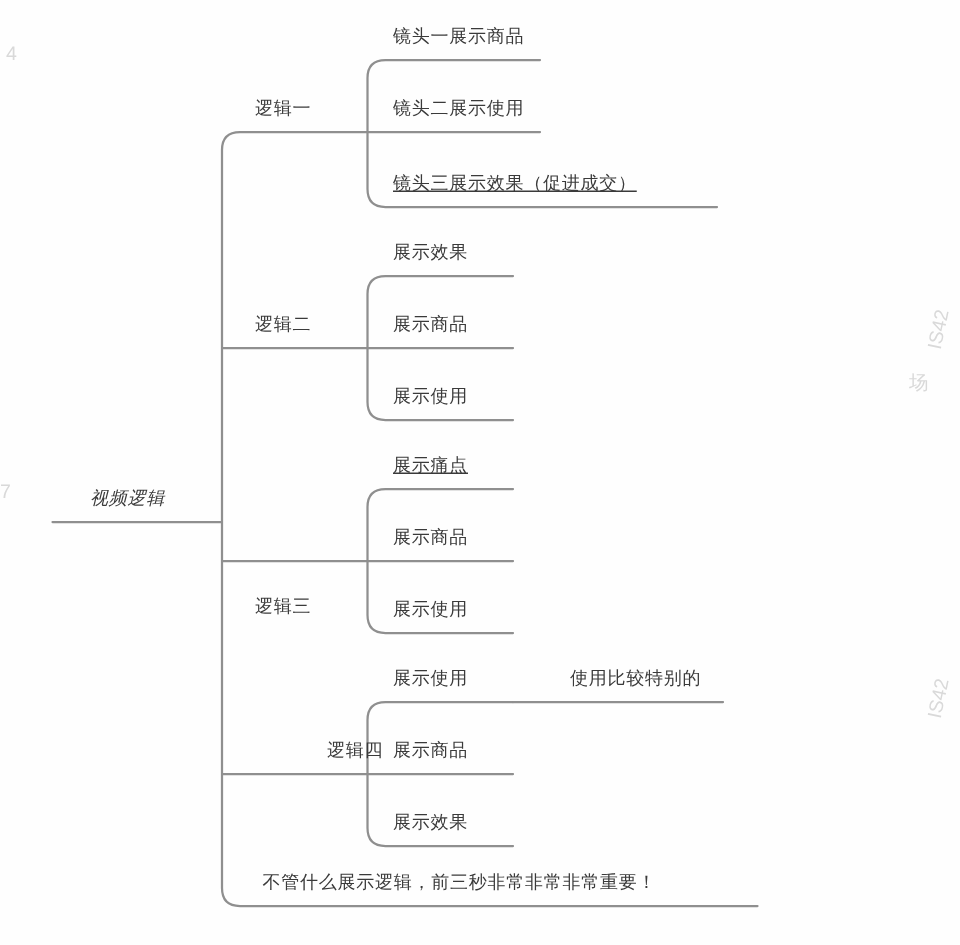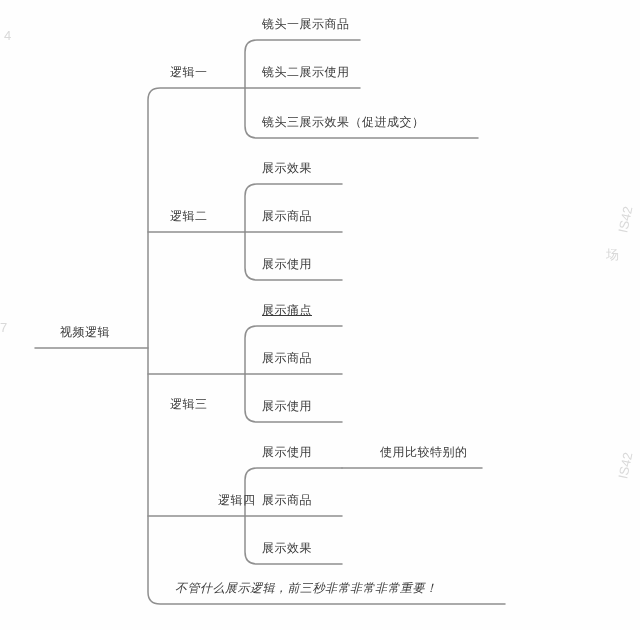--- a/index.html
+++ b/index.html
@@ -62,45 +62,45 @@
 
     <path d="M 342 326 L 257 326 Q 245 326 245 338 L 245 410 Q 245 422 257 422 L 342 422"></path>
     <path d="M 245 374 L 342 374"></path>
 
     <path d="M 342 468 L 257 468 Q 245 468 245 480 L 245 552 Q 245 564 257 564 L 342 564"></path>
     <path d="M 245 516 L 342 516"></path>
 
     <path d="M 342 468 L 482 468"></path>
   </svg>
 
-  <div class="node" style="left:60px;top:322px;">视频逻辑</div>
+  <div class="node" style="left:60px;top:322px;font-style:italic;">视频逻辑</div>
 
   <div class="node" style="left:170px;top:62px;">逻辑一</div>
   <div class="node" style="left:170px;top:206px;">逻辑二</div>
   <div class="node" style="left:170px;top:348px;margin-top:46px;">逻辑三</div>
   <div class="node" style="left:170px;top:490px;margin-left:48px;">逻辑四</div>
 
   <div class="node" style="left:262px;top:14px;">镜头一展示商品</div>
   <div class="node" style="left:262px;top:62px;">镜头二展示使用</div>
-  <div class="node" style="left:262px;top:112px;">镜头三展示效果（促进成交）</div>
+  <div class="node" style="left:262px;top:112px;text-decoration:underline;">镜头三展示效果（促进成交）</div>
 
   <div class="node" style="left:262px;top:158px;">展示效果</div>
   <div class="node" style="left:262px;top:206px;">展示商品</div>
   <div class="node" style="left:262px;top:254px;">展示使用</div>
 
   <div class="node" style="left:262px;top:300px;text-decoration:underline;">展示痛点</div>
   <div class="node" style="left:262px;top:348px;">展示商品</div>
   <div class="node" style="left:262px;top:396px;">展示使用</div>
 
   <div class="node" style="left:262px;top:442px;">展示使用</div>
   <div class="node" style="left:380px;top:442px;">使用比较特别的</div>
   <div class="node" style="left:262px;top:490px;">展示商品</div>
   <div class="node" style="left:262px;top:538px;">展示效果</div>
 
-  <div class="node" style="left:175px;top:578px;font-style:italic;">不管什么展示逻辑，前三秒非常非常非常重要！</div>
+  <div class="node" style="left:175px;top:578px;">不管什么展示逻辑，前三秒非常非常非常重要！</div>
 
   <div class="watermark" style="left:4px;top:28px;">4</div>
   <div class="watermark" style="left:0px;top:320px;">7</div>
   <div class="watermark wm-vert" style="left:612px;top:212px;">IS42</div>
   <div class="watermark" style="left:606px;top:246px;">场</div>
   <div class="watermark wm-vert" style="left:612px;top:458px;">IS42</div>
 
 </div>
 
 </body></html>

